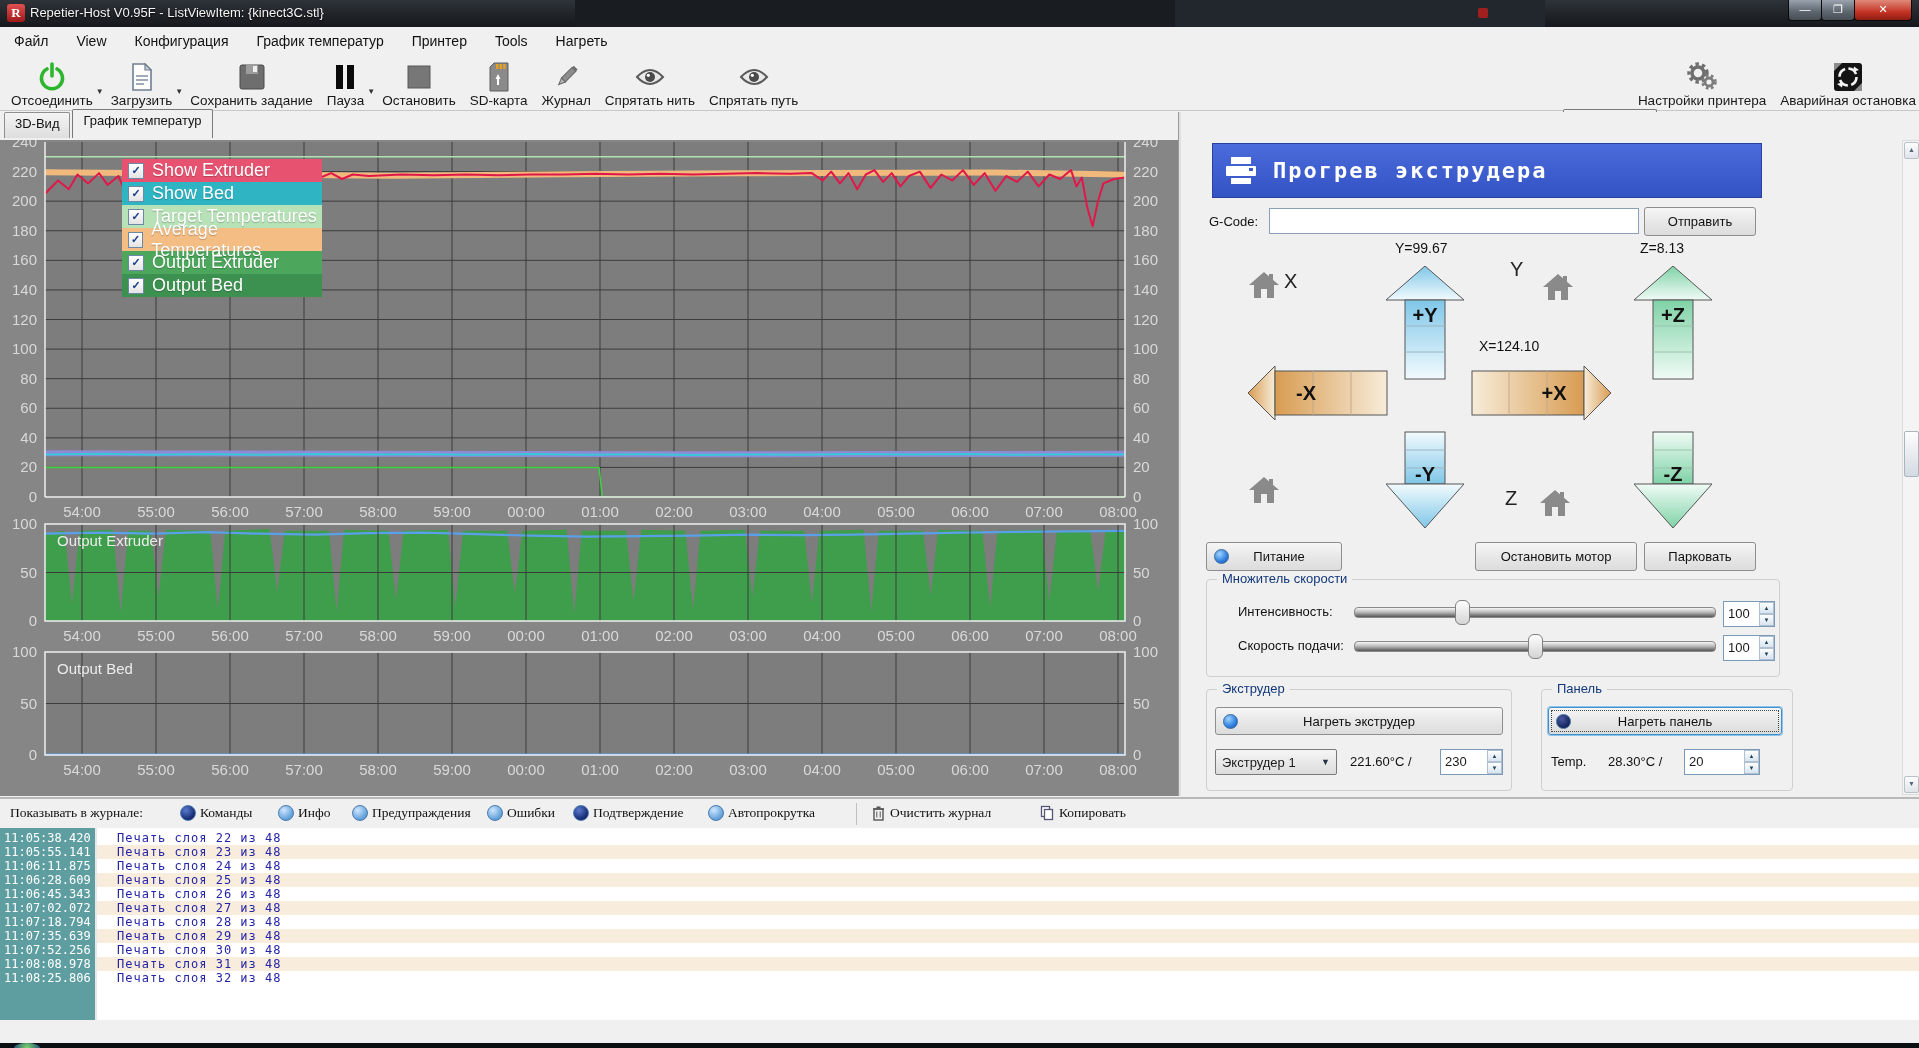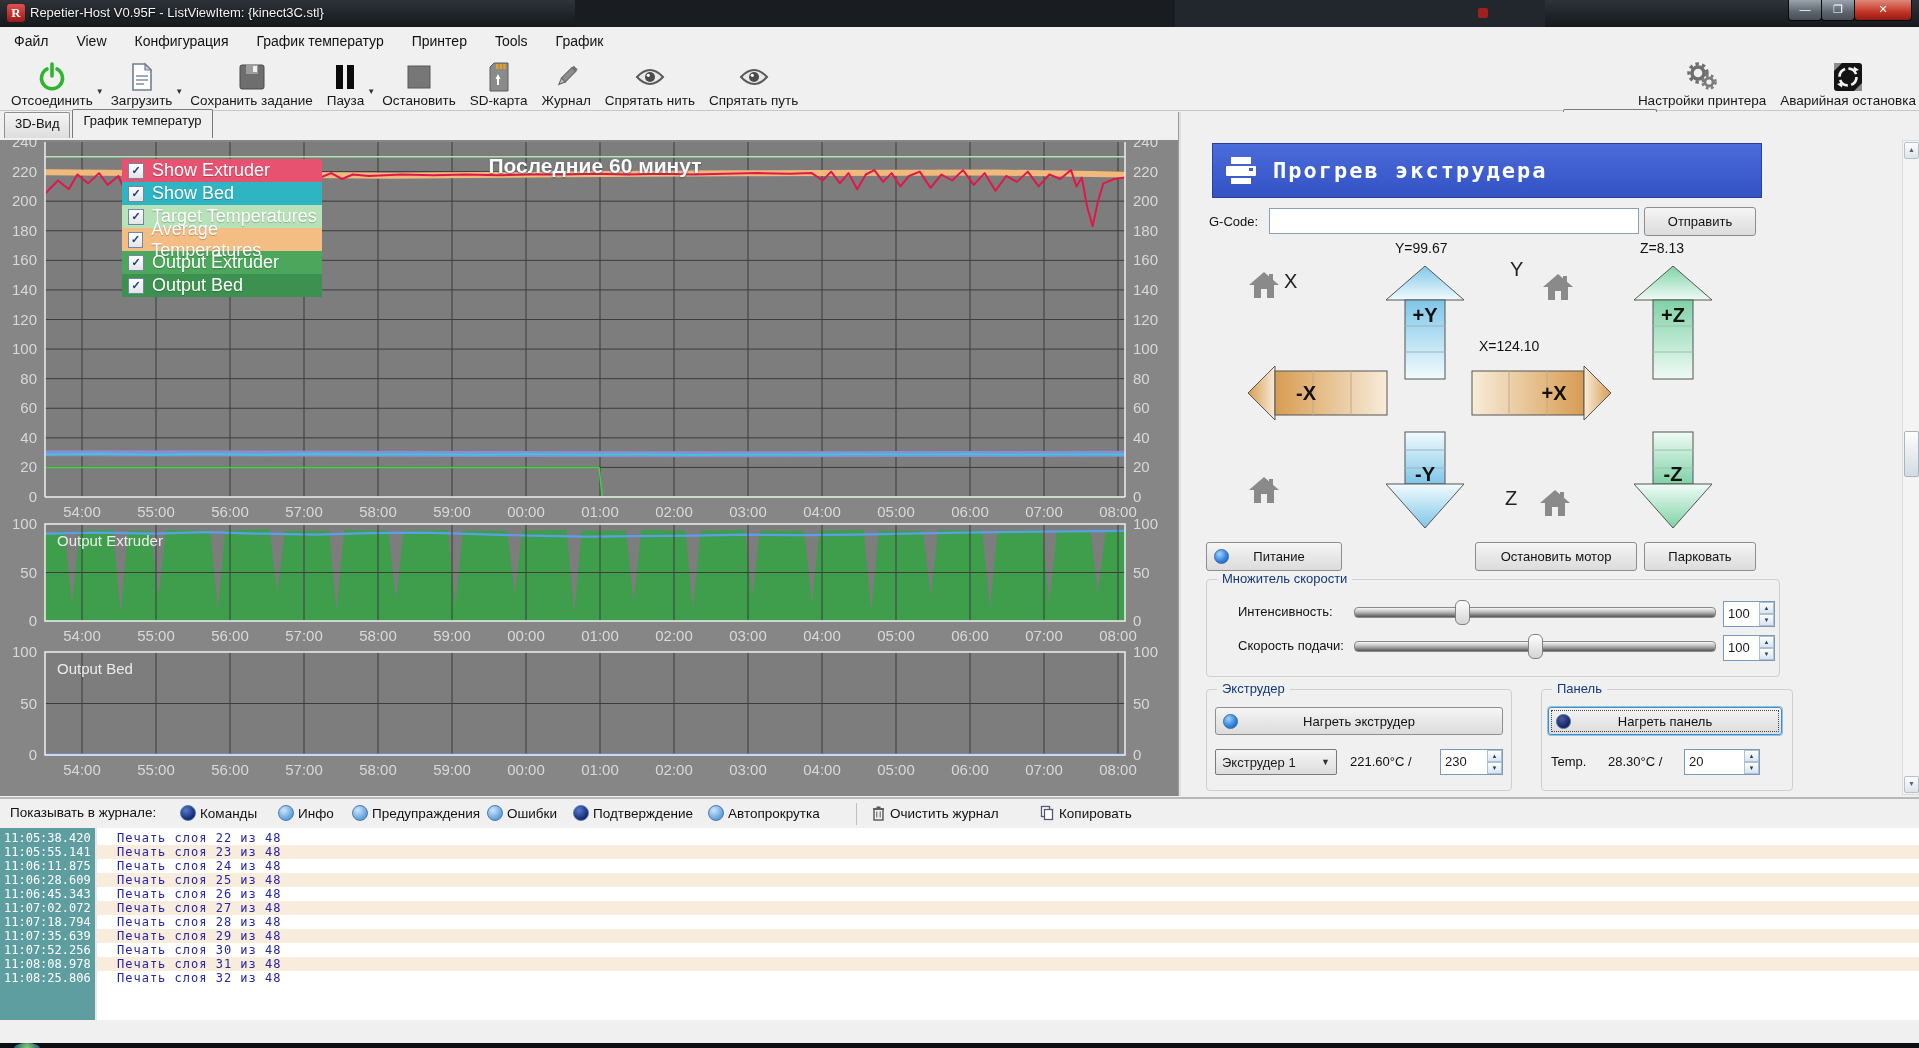--- a/index.html
+++ b/index.html
@@ -85,21 +85,21 @@
       background:linear-gradient(#f6f6f6,#dcdcdc);border:1px solid #7a7a7a;border-radius:2px;
       font-size:13px;padding:0 6px;justify-content:space-between;}
   .combo-arrow{font-size:9px;color:#234;margin-left:8px;}
   .scrollbar{position:absolute;background:#f4f4f4;border:1px solid #dcdcdc;}
   .sb-btn{position:absolute;left:1px;width:13px;height:15px;background:linear-gradient(#fdfdfd,#dfe4ea);
       border:1px solid #b8c0ca;border-radius:2px;font-size:7px;color:#567;text-align:center;line-height:14px;}
   .sb-thumb{position:absolute;left:1px;width:13px;background:linear-gradient(#fdfdfd,#d4dae2);
       border:1px solid #aab4c0;border-radius:2px;}
   
   #log-toolbar{position:absolute;left:0;top:797px;width:1919px;height:30px;background:#f0f0f0;
-      border-top:2px solid #b8b8b8;border-bottom:1px solid #c8c8c8;}
+      border-top:2px solid #b8b8b8;border-bottom:1px solid #c8c8c8;font-family:Liberation Serif, serif;}
   .log-filter{position:absolute;top:6px;display:flex;align-items:center;font-size:13.5px;color:#111;}
   .radio-led{width:14px;height:14px;border-radius:50%;margin-right:4px;border:1px solid #4a7ab0;}
   .radio-led.on{background:radial-gradient(circle at 35% 30%,#5a7ad0,#142a6e 70%);}
   .radio-led.off{background:radial-gradient(circle at 35% 30%,#cfe6ff,#5f9fd8 70%);}
   #log-list{position:absolute;left:0;top:828px;width:1919px;height:192px;background:#fff;
       font-family:"DejaVu Sans Mono",monospace;font-size:12px;overflow:hidden;}
   #log-gutter{position:absolute;left:0;top:0;width:95px;height:192px;background:#5f9ea0;
       border-right:2px solid #e8e8e8;}
   .log-row{position:absolute;left:0;width:1919px;height:14px;display:flex;line-height:14px;}
   .log-time{width:97px;color:#fff;padding-left:4px;box-sizing:border-box;}
@@ -136,21 +136,21 @@
     <div class="winbtn close" style="left:1854px;width:56px;">✕</div>
   </div>
 
   <div id="menubar">
     <span class="menu-item">Файл</span>
     <span class="menu-item">View</span>
     <span class="menu-item">Конфигурация</span>
     <span class="menu-item">График температур</span>
     <span class="menu-item">Принтер</span>
     <span class="menu-item">Tools</span>
-    <span class="menu-item">График</span>
+    <span class="menu-item">Нагреть</span>
   </div>
 
   <div id="toolbar">
     <div class="tb-item">
       <span class="tb-icon">
         <svg width="30" height="30">
             <path d="M10,7 A10.5,10.5 0 1 0 20,7" stroke="#2db52d" stroke-width="3.6" fill="none" stroke-linecap="round"></path>
             <line x1="15" y1="2" x2="15" y2="14" stroke="#2db52d" stroke-width="3.6" stroke-linecap="round"></line>
           </svg>
       </span>
@@ -442,21 +442,20 @@
         <text x="600" y="635" text-anchor="middle" font-size="15" fill="#d9d9d9">01:00</text>
         <text x="674" y="635" text-anchor="middle" font-size="15" fill="#d9d9d9">02:00</text>
         <text x="748" y="635" text-anchor="middle" font-size="15" fill="#d9d9d9">03:00</text>
         <text x="822" y="635" text-anchor="middle" font-size="15" fill="#d9d9d9">04:00</text>
         <text x="896" y="635" text-anchor="middle" font-size="15" fill="#d9d9d9">05:00</text>
         <text x="970" y="635" text-anchor="middle" font-size="15" fill="#d9d9d9">06:00</text>
         <text x="1044" y="635" text-anchor="middle" font-size="15" fill="#d9d9d9">07:00</text>
         <text x="1118" y="635" text-anchor="middle" font-size="15" fill="#d9d9d9">08:00</text>
         <text x="57" y="534" font-size="15" fill="#ececec">Output Bed</text>
       </svg>
-    <div id="chart-title">Последние 60 минут</div>
     <div id="legend">
         <div class="leg-row" style="background: rgb(232, 82, 113);">
           <span class="leg-check">✓</span>
           <span class="leg-label">Show Extruder</span>
         </div>
         <div class="leg-row" style="background: rgb(47, 180, 196);">
           <span class="leg-check">✓</span>
           <span class="leg-label">Show Bed</span>
         </div>
         <div class="leg-row" style="background: rgb(183, 226, 183);">

